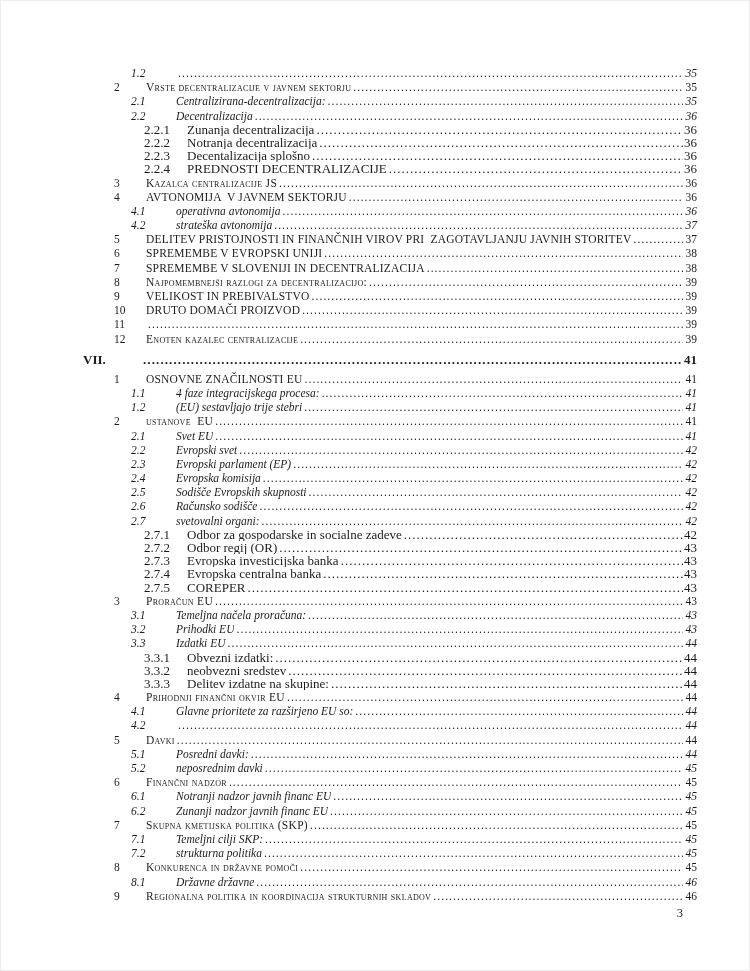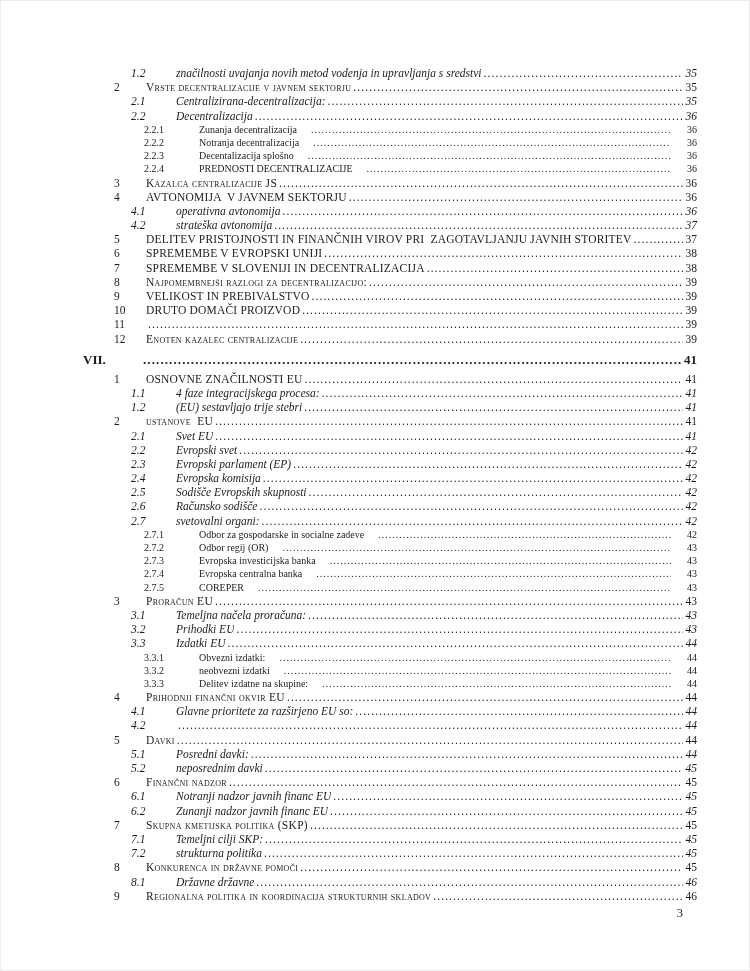--- a/index.html
+++ b/index.html
@@ -87,43 +87,41 @@
     padding-left: 117px;
     font-size: 11.5px;
     font-style: italic;
     height: 14.2px;
     line-height: 14.2px;
   }
   .l3 .num { width: 45px; }
   
   .l4 {
     padding-left: 130px;
-    font-size: 10px;
+    font-size: 13px;
     height: 13.2px;
     line-height: 13.2px;
-    gap: 12px;
   }
   .l4 .num { width: 43px; }
   .l4 .leader::after { letter-spacing: 1px; }
 
   .page-footer {
     position: absolute;
     top: 906px;
     right: 67px;
     font-size: 12.5px;
   }
 </style>
 </head>
 <body>
 
 <div class="toc-page">
   <div class="toc-list">
       <div class="row l3">
     <span class="num">1.2</span>
-    <span class="txt">značilnosti uvajanja novih metod vodenja in upravljanja s sredstvi</span>
     <span class="leader"></span>
     <span class="pg">35</span>
   </div>
       <div class="row l2 sc">
     <span class="num">2</span>
     <span class="txt">Vrste decentralizacije v javnem sektorju</span>
     <span class="leader"></span>
     <span class="pg">35</span>
   </div>
       <div class="row l3">
@@ -359,21 +357,21 @@
     <span class="pg">44</span>
   </div>
       <div class="row l4">
     <span class="num">3.3.1</span>
     <span class="txt">Obvezni izdatki:</span>
     <span class="leader"></span>
     <span class="pg">44</span>
   </div>
       <div class="row l4">
     <span class="num">3.3.2</span>
-    <span class="txt">neobvezni izdatki</span>
+    <span class="txt">neobvezni sredstev</span>
     <span class="leader"></span>
     <span class="pg">44</span>
   </div>
       <div class="row l4">
     <span class="num">3.3.3</span>
     <span class="txt">Delitev izdatne na skupine:</span>
     <span class="leader"></span>
     <span class="pg">44</span>
   </div>
       <div class="row l2 sc">

